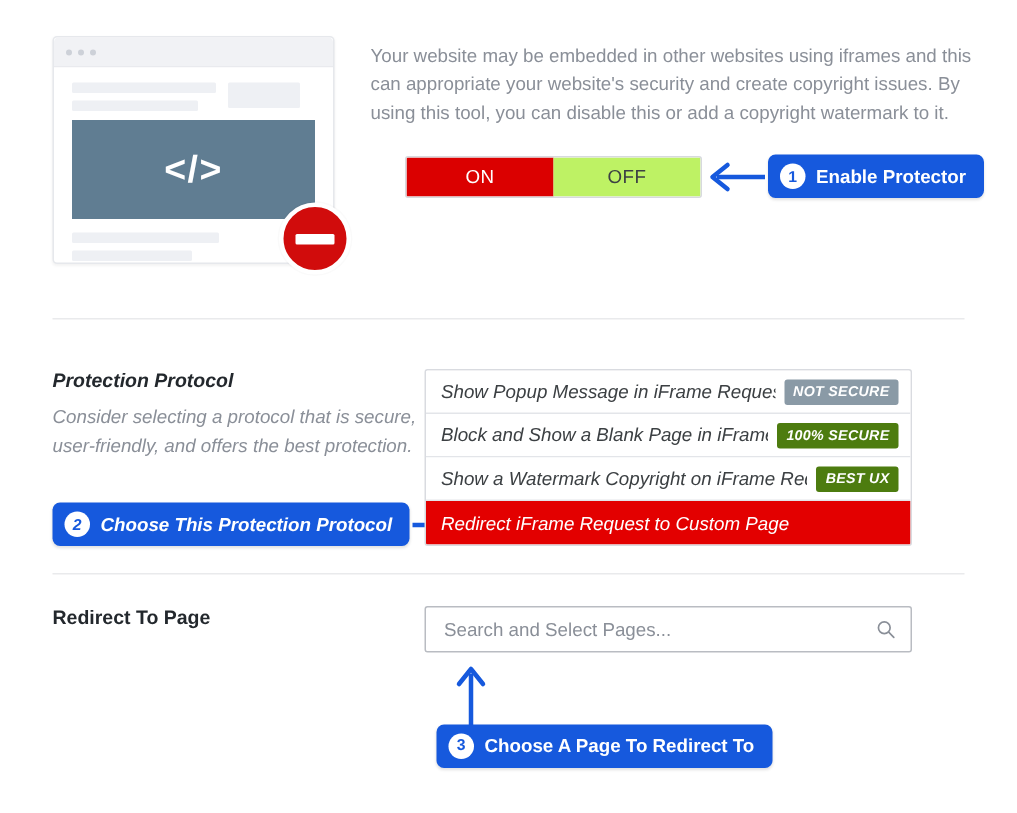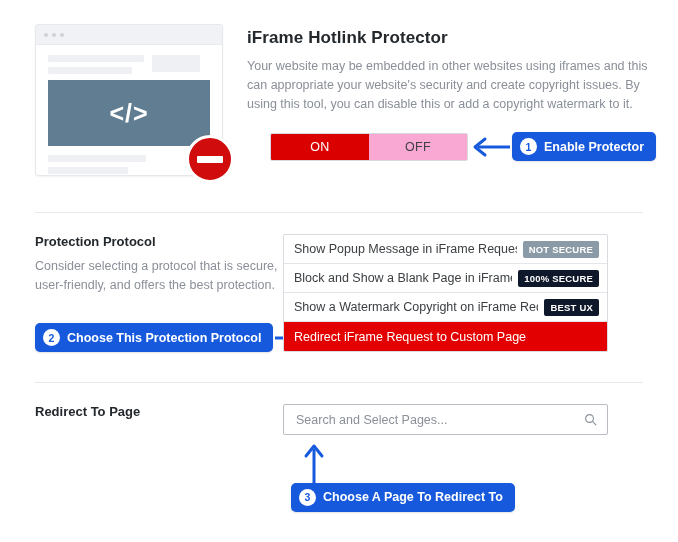--- a/index.html
+++ b/index.html
@@ -117,21 +117,21 @@
   }
   .toggle .seg {
     flex: 1 1 50%;
     display: flex; align-items: center; justify-content: center;
     font-size: 12.5px;
     letter-spacing: .3px;
     cursor: pointer;
     user-select: none;
   }
   .toggle .seg.on  { background: #db0000; color: #ffffff; }
-  .toggle .seg.off { background: #f9a8d4; color: #3c4043; }
+  .toggle .seg.off { background: #bef264; color: #3c4043; }
 
   
   .callout {
     display: inline-flex;
     align-items: center;
     background: #1659dd;
     color: #ffffff;
     border-radius: 5px;
     height: 29px;
     padding: 0 12px 0 8px;
@@ -211,21 +211,21 @@
     font-size: 9.5px;
     font-weight: 700;
     letter-spacing: .2px;
     color: #ffffff;
     padding: 3px 6px;
     border-radius: 2px;
     flex: 0 0 auto;
     margin-left: 6px;
   }
   .tag.gray { background: #8a9aa6; }
-  .tag.red  { background: #0f172a; }
+  .tag.red  { background: #4d7c0f; }
 
   
   .search-box {
     width: 325px;
     height: 31px;
     border: 1px solid #b9bcc2;
     border-radius: 2px;
     background: #fff;
     display: flex;
     align-items: center;
@@ -271,21 +271,20 @@
         </div>
         <div class="bar w-b1"></div>
         <div class="bar w-b2"></div>
       </div>
       <div class="noentry">
         <span class="noentry-bar"></span>
       </div>
     </div>
 
     <div class="hero-text">
-      <h1 class="hero-title">iFrame Hotlink Protector</h1>
       <p class="hero-desc">Your website may be embedded in other websites using iframes and this can appropriate your website's security and create copyright issues. By using this tool, you can disable this or add a copyright watermark to it.</p>
 
       <div class="toggle-row">
         <div class="toggle">
           <div class="seg on">ON</div>
           <div class="seg off">OFF</div>
         </div>
 
         <svg class="arrow-l" width="44" height="22" viewBox="0 0 44 22">
           <line x1="42" y1="11" x2="10" y2="11" stroke="#1659dd" stroke-width="3"></line>
@@ -295,21 +294,21 @@
         <div class="callout">
           <span class="num">1</span>
           <span>Enable Protector</span>
         </div>
       </div>
     </div>
   </div>
 
   <div class="divider" id="div1"></div>
 
-  <div class="section" style="top:234px;">
+  <div class="section" style="top:246px;font-style:italic;">
     <div class="sec-left">
       <h2 class="sec-title">Protection Protocol</h2>
       <p class="sec-desc">Consider selecting a protocol that is secure, user-friendly, and offers the best protection.</p>
 
       <div class="callout-row" style="margin-top:28px;">
         <div class="callout">
           <span class="num">2</span>
           <span>Choose This Protection Protocol</span>
         </div>
         <svg class="arrow-r" width="44" height="22" viewBox="0 0 44 22">

